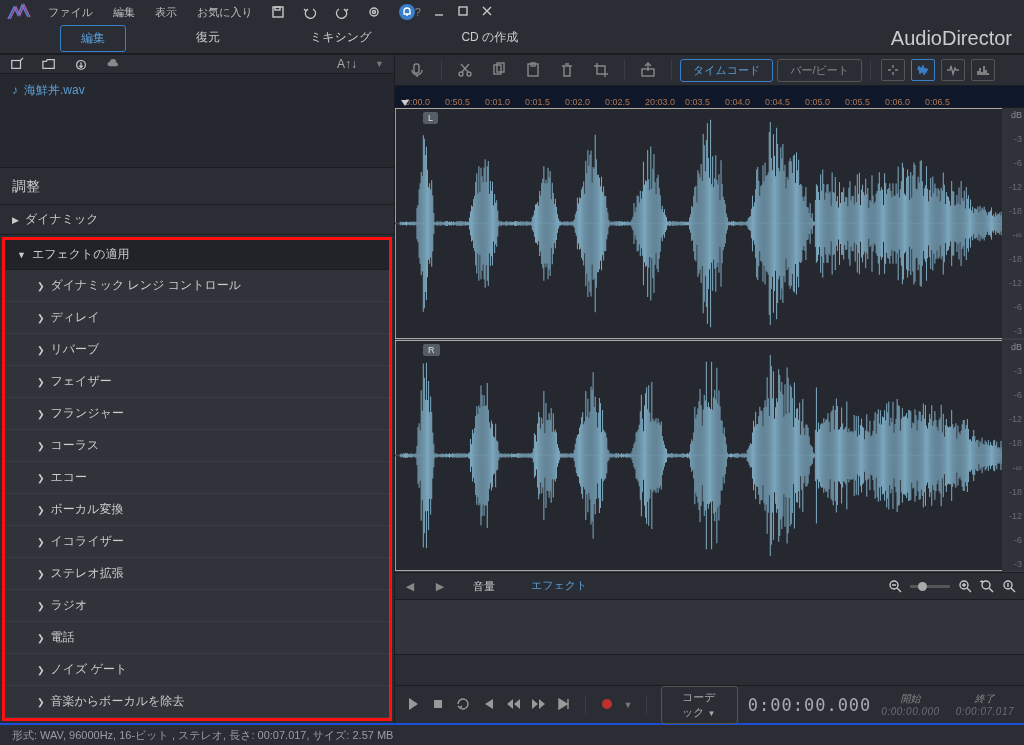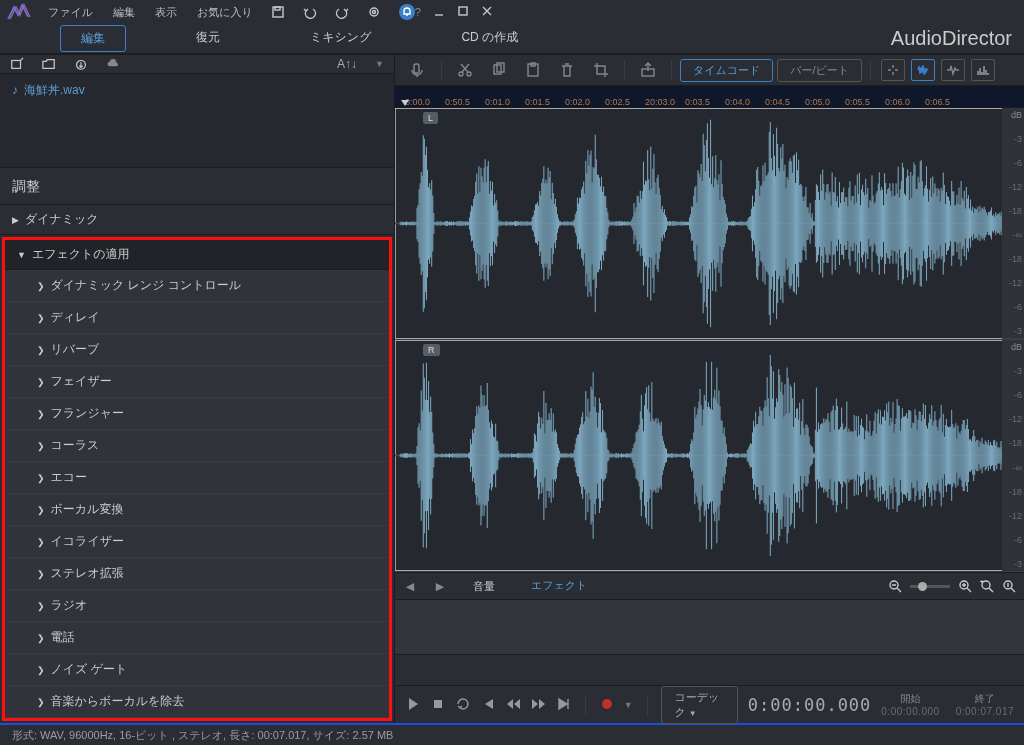--- a/index.html
+++ b/index.html
@@ -65,23 +65,23 @@
 .zoom-ctrls { margin-left: auto; display: flex; align-items: center; gap: 8px; margin-right: 8px; }
 .zoom-slider { width: 40px; height: 3px; background: #555; position: relative; }
 .zoom-thumb { position: absolute; left: 8px; top: -3px; width: 9px; height: 9px; background: #aaa; border-radius: 50%; }
 
 .effect-lane { height: 55px; background: #32353b; border-bottom: 1px solid #1a1c20; }
 .track-scroll { height: 30px; background: #2a2d34; display: flex; align-items: center; }
 
 .transport { height: 38px; background: #2a2d34; display: flex; align-items: center; padding: 0 10px; gap: 10px; border-top: 1px solid #1a1c20; }
 .tctrl { color: #999; cursor: pointer; }
 .rec-btn { color: #c03030; }
-.codec-pill { border: 1px solid #555; border-radius: 3px; padding: 3px 12px; font-size: 11px; color: #aaa; }
+.codec-pill { border: 1px solid #555; border-radius: 3px; padding: 3px 20px; font-size: 11px; color: #aaa; }
 .time-display { font: 400 17px "Consolas", monospace; color: #a8aab0; letter-spacing: 1px; }
-.range-box { margin-left: auto; display: flex; gap: 16px; font-size: 10px; color: #888; }
+.range-box { margin-left: auto; display: flex; gap: 16px; font-size: 10px; color: #888; font-style: italic; }
 .range-col { text-align: center; }
 .range-col .rv { font-size: 10px; color: #6a6d74; letter-spacing: 0.5px; }
 
 
 .status-bar { height: 22px; background: #2a2d34; border-top: 2px solid #1d4ed8; display: flex; align-items: center; padding: 0 12px; color: #9a9da4; font-size: 11px; }
 
 .icon { width: 14px; height: 14px; display: inline-flex; align-items: center; justify-content: center; }
 svg { stroke: currentColor; fill: none; stroke-width: 1.4; }
 </style>
 </head>

